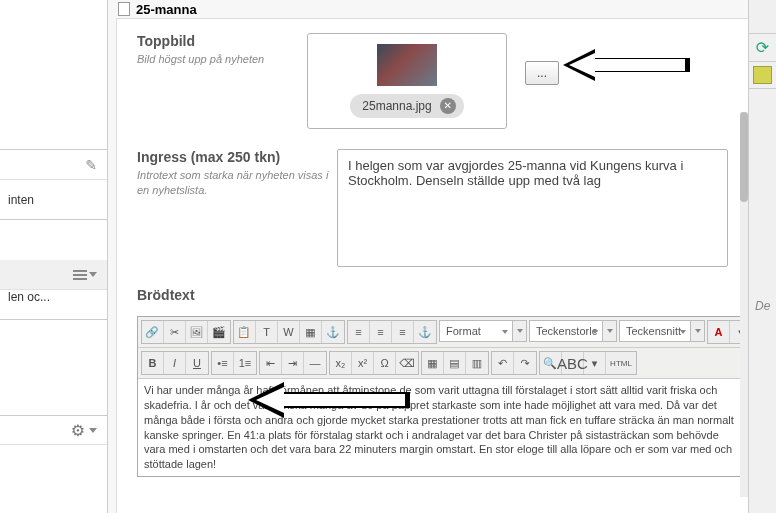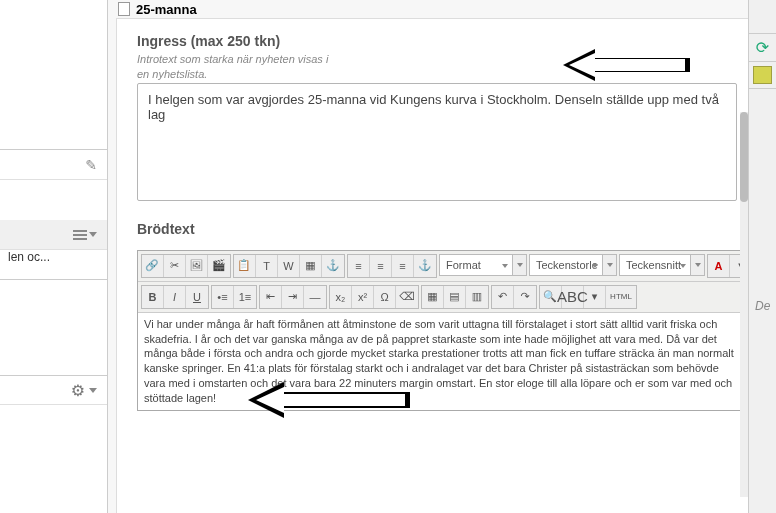--- a/index.html
+++ b/index.html
@@ -236,20 +236,23 @@
 }
 </style>
 </head>
 <body>
 
 <div class="left-pane">
   <div class="left-item-big"></div>
   <div class="left-item">
     <span class="pencil-icon">✎</span>
   </div>
+  <div style="height:40px;border-bottom:1px solid #ccc;display:flex;align-items:center;padding:0 8px;">
+    <span class="left-txt">inten</span>
+  </div>
   <div style="height:40px"></div>
   <div class="left-item" style="background:#f0f0f0">
     <div class="burger-icon">
         <span></span>
         <span></span>
         <span></span>
       </div>
     <div class="triangle"></div>
   </div>
   <div style="height:30px;display:flex;align-items:flex-start;padding:0 8px;border-bottom:1px solid #ccc">
@@ -262,22 +265,40 @@
   </div>
 </div>
 
 <div class="main-pane">
   <div class="doc-header">
     <span class="doc-icon"></span>
     <span class="doc-title">25-manna</span>
   </div>
   <div class="content-area">
 
-
-    <div class="field-row" style="flex-direction:column;gap:0">
+    <div class="field-row">
+      <div class="field-label">
+        <h3>Toppbild</h3>
+        <div class="hint">Bild högst upp på nyheten</div>
+      </div>
+      <div style="display:flex">
+        <div class="image-box">
+          <div class="thumb"></div>
+          <div class="filename-pill">
+            <span>25manna.jpg</span>
+            <span class="close-circle">✕</span>
+          </div>
+        </div>
+        <div class="browse-btn">
+          <span>...</span>
+        </div>
+      </div>
+    </div>
+
+    <div class="field-row" style="flex-direction:row;gap:0">
       <div class="field-label" style="width:200px">
         <h3>Ingress (max 250 tkn)</h3>
         <div class="hint">Introtext som starka när nyheten visas i en nyhetslista.</div>
       </div>
       <textarea class="ingress-textarea" style="">I helgen som var avgjordes 25-manna vid Kungens kurva i Stockholm. Denseln ställde upp med två lag</textarea>
     </div>
 
     <div>
       <div class="field-label" style="width:200px;margin-bottom:13px">
         <h3>Brödtext</h3>

